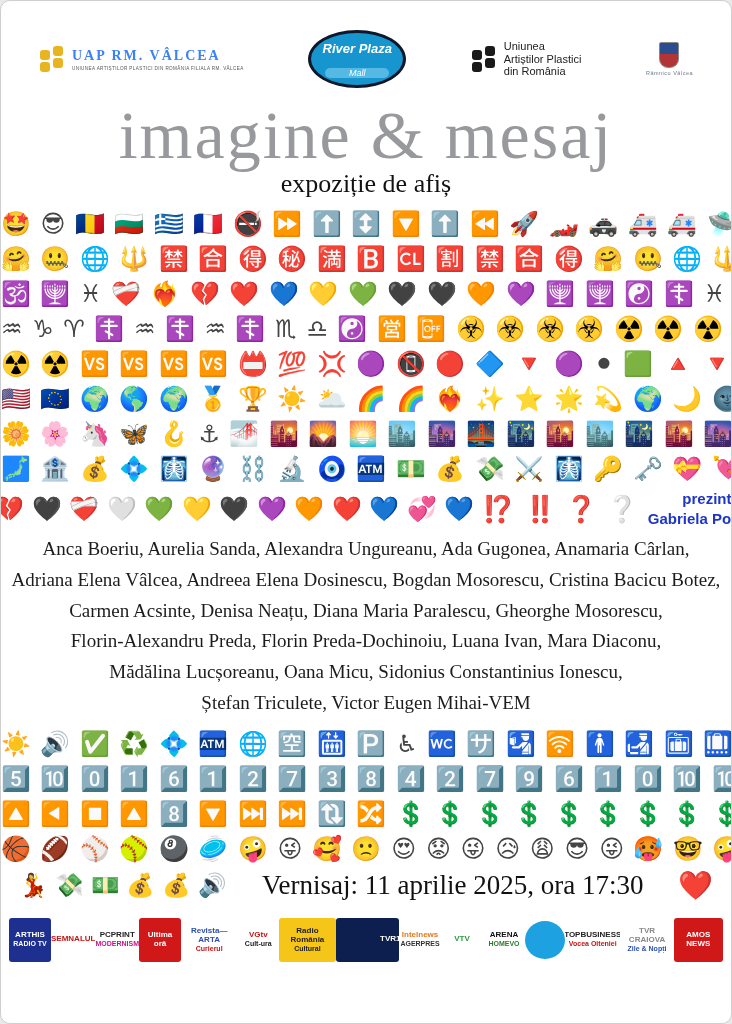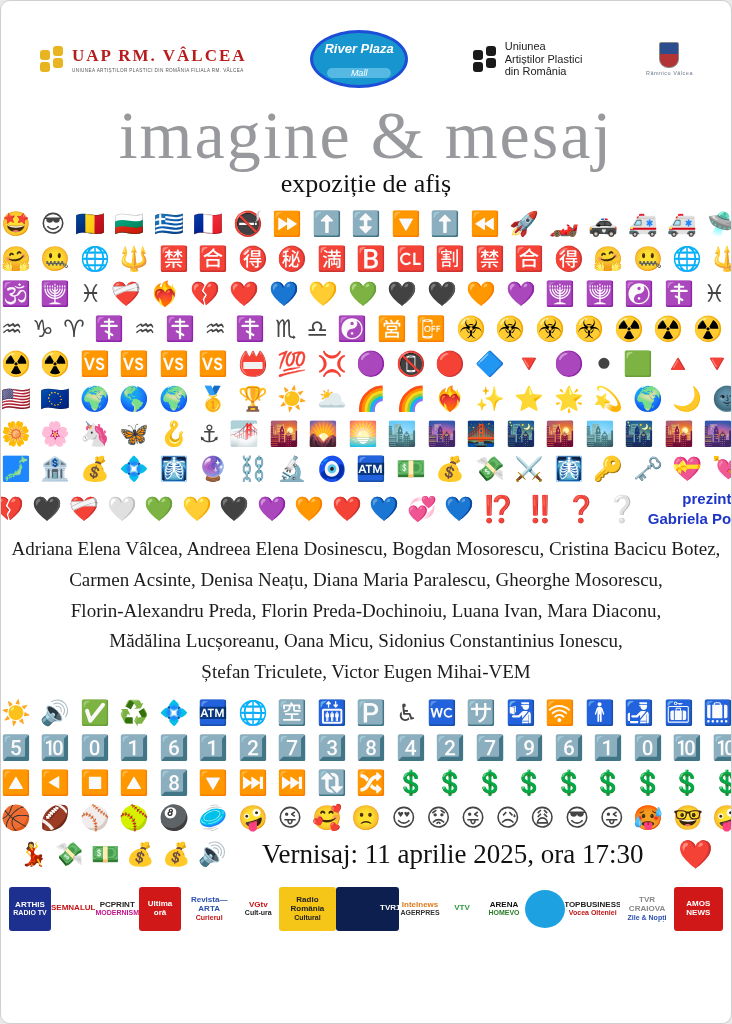--- a/index.html
+++ b/index.html
@@ -6,25 +6,25 @@
   .poster{
     position:relative;width:732px;height:1024px;background:#ffffff;
     border:1px solid #cfcfcf;border-radius:10px;box-sizing:border-box;
     overflow:hidden;font-family:"Liberation Sans",sans-serif;margin:0 auto;
   }
   
   .logos{display:flex;align-items:center;justify-content:space-between;
          padding:26px 38px 0 38px;height:64px;}
   .logo{display:flex;align-items:center;gap:7px;}
   .clover{display:inline-block;width:26px;height:30px;}
-  .uap-title{font-family:"Liberation Serif",serif;font-size:17px;letter-spacing:2px;
-             color:#b91c1c;font-weight:bold;}
+  .uap-title{font-family:"Liberation Serif",serif;font-size:14px;letter-spacing:2px;
+             color:#3b82f6;font-weight:bold;}
   .uap-sub{font-size:4.6px;color:#555;letter-spacing:.4px;margin-top:2px;}
   .river-oval{width:92px;height:52px;border-radius:50%;background:#1795cf;
-              border:3px solid #1d4ed8;display:flex;flex-direction:column;
+              border:3px solid #0f172a;display:flex;flex-direction:column;
               align-items:center;justify-content:center;color:#fff;}
   .river-l1{font-size:13px;font-style:italic;font-weight:bold;}
   .river-l2{font-size:9px;font-style:italic;background:#55b9e4;border-radius:6px;
             padding:0 24px;margin-top:12px;}
   .uapr-text{font-size:11px;font-weight:normal;color:#222;line-height:1.15;}
   .city-logo{display:flex;flex-direction:column;align-items:center;gap:2px;}
   .shield{width:18px;height:24px;border-radius:2px 2px 9px 9px;
           background:linear-gradient(180deg,#2c4e8f 0 45%,#b33434 45% 100%);
           border:1px solid #888;}
   .city-cap{font-size:5.5px;color:#6b7b8c;letter-spacing:.5px;}
@@ -140,20 +140,21 @@
   <div class="presents-row">
     <span class="presents-emoji">💗 💔 🖤 ❤️‍🩹 🤍 💚 💛 🖤 💜 🧡 ❤️ 💙 💞 💙</span>
     <span class="presents-punct">⁉️ ‼️ ❓ ❔</span>
     <span class="presents-label">
       <div>prezintă</div>
       <div>Gabriela Popescu</div>
     </span>
   </div>
 
   <div class="artists">
+    <div>Anca Boeriu, Aurelia Sanda, Alexandra Ungureanu, Ada Gugonea, Anamaria Cârlan,</div>
     <div>Adriana Elena Vâlcea, Andreea Elena Dosinescu, Bogdan Mosorescu, Cristina Bacicu Botez,</div>
     <div>Carmen Acsinte, Denisa Neațu, Diana Maria Paralescu, Gheorghe Mosorescu,</div>
     <div>Florin-Alexandru Preda, Florin Preda-Dochinoiu, Luana Ivan, Mara Diaconu,</div>
     <div>Mădălina Lucșoreanu, Oana Micu, Sidonius Constantinius Ionescu,</div>
     <div>Ștefan Triculete, Victor Eugen Mihai-VEM</div>
   </div>
 
 
   <div class="emoji-block" id="emoji-bottom">
       <div class="emoji-row">☀️ 🔊 ✅ ♻️ 💠 🏧 🌐 🈳 🛗 🅿️ ♿ 🚾 🈂️ 🛂 🛜 🚹 🛃 🛅 🛄 🚻 🚼 🚺</div>

